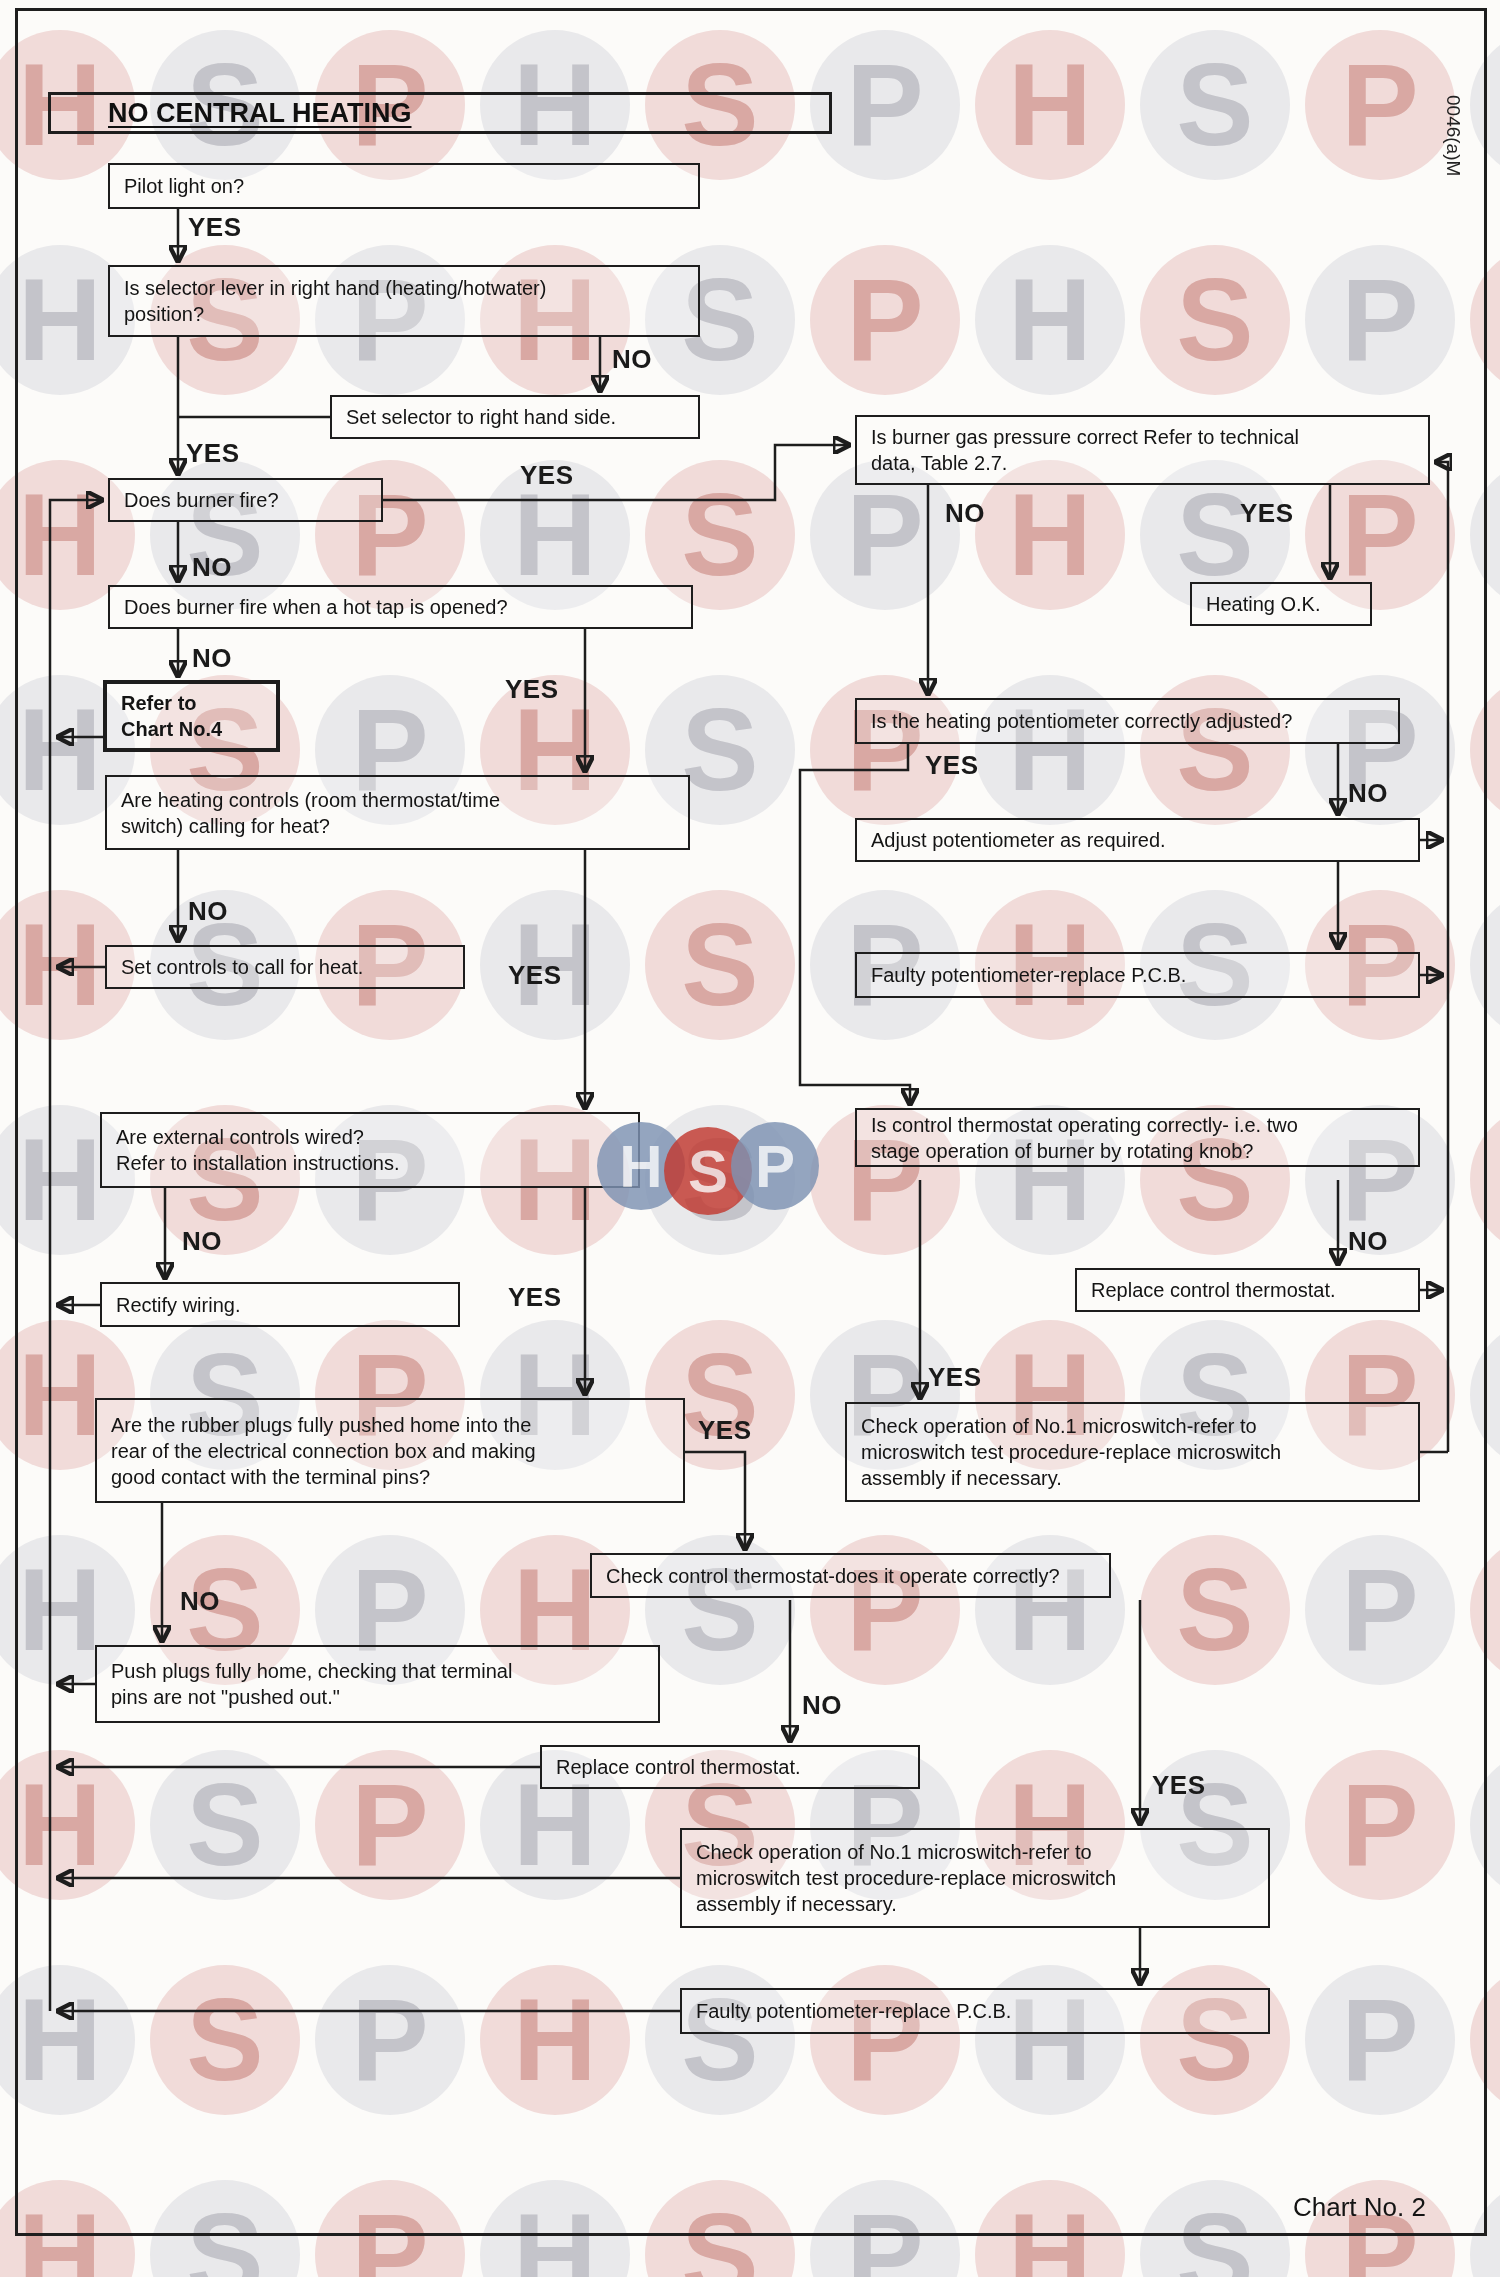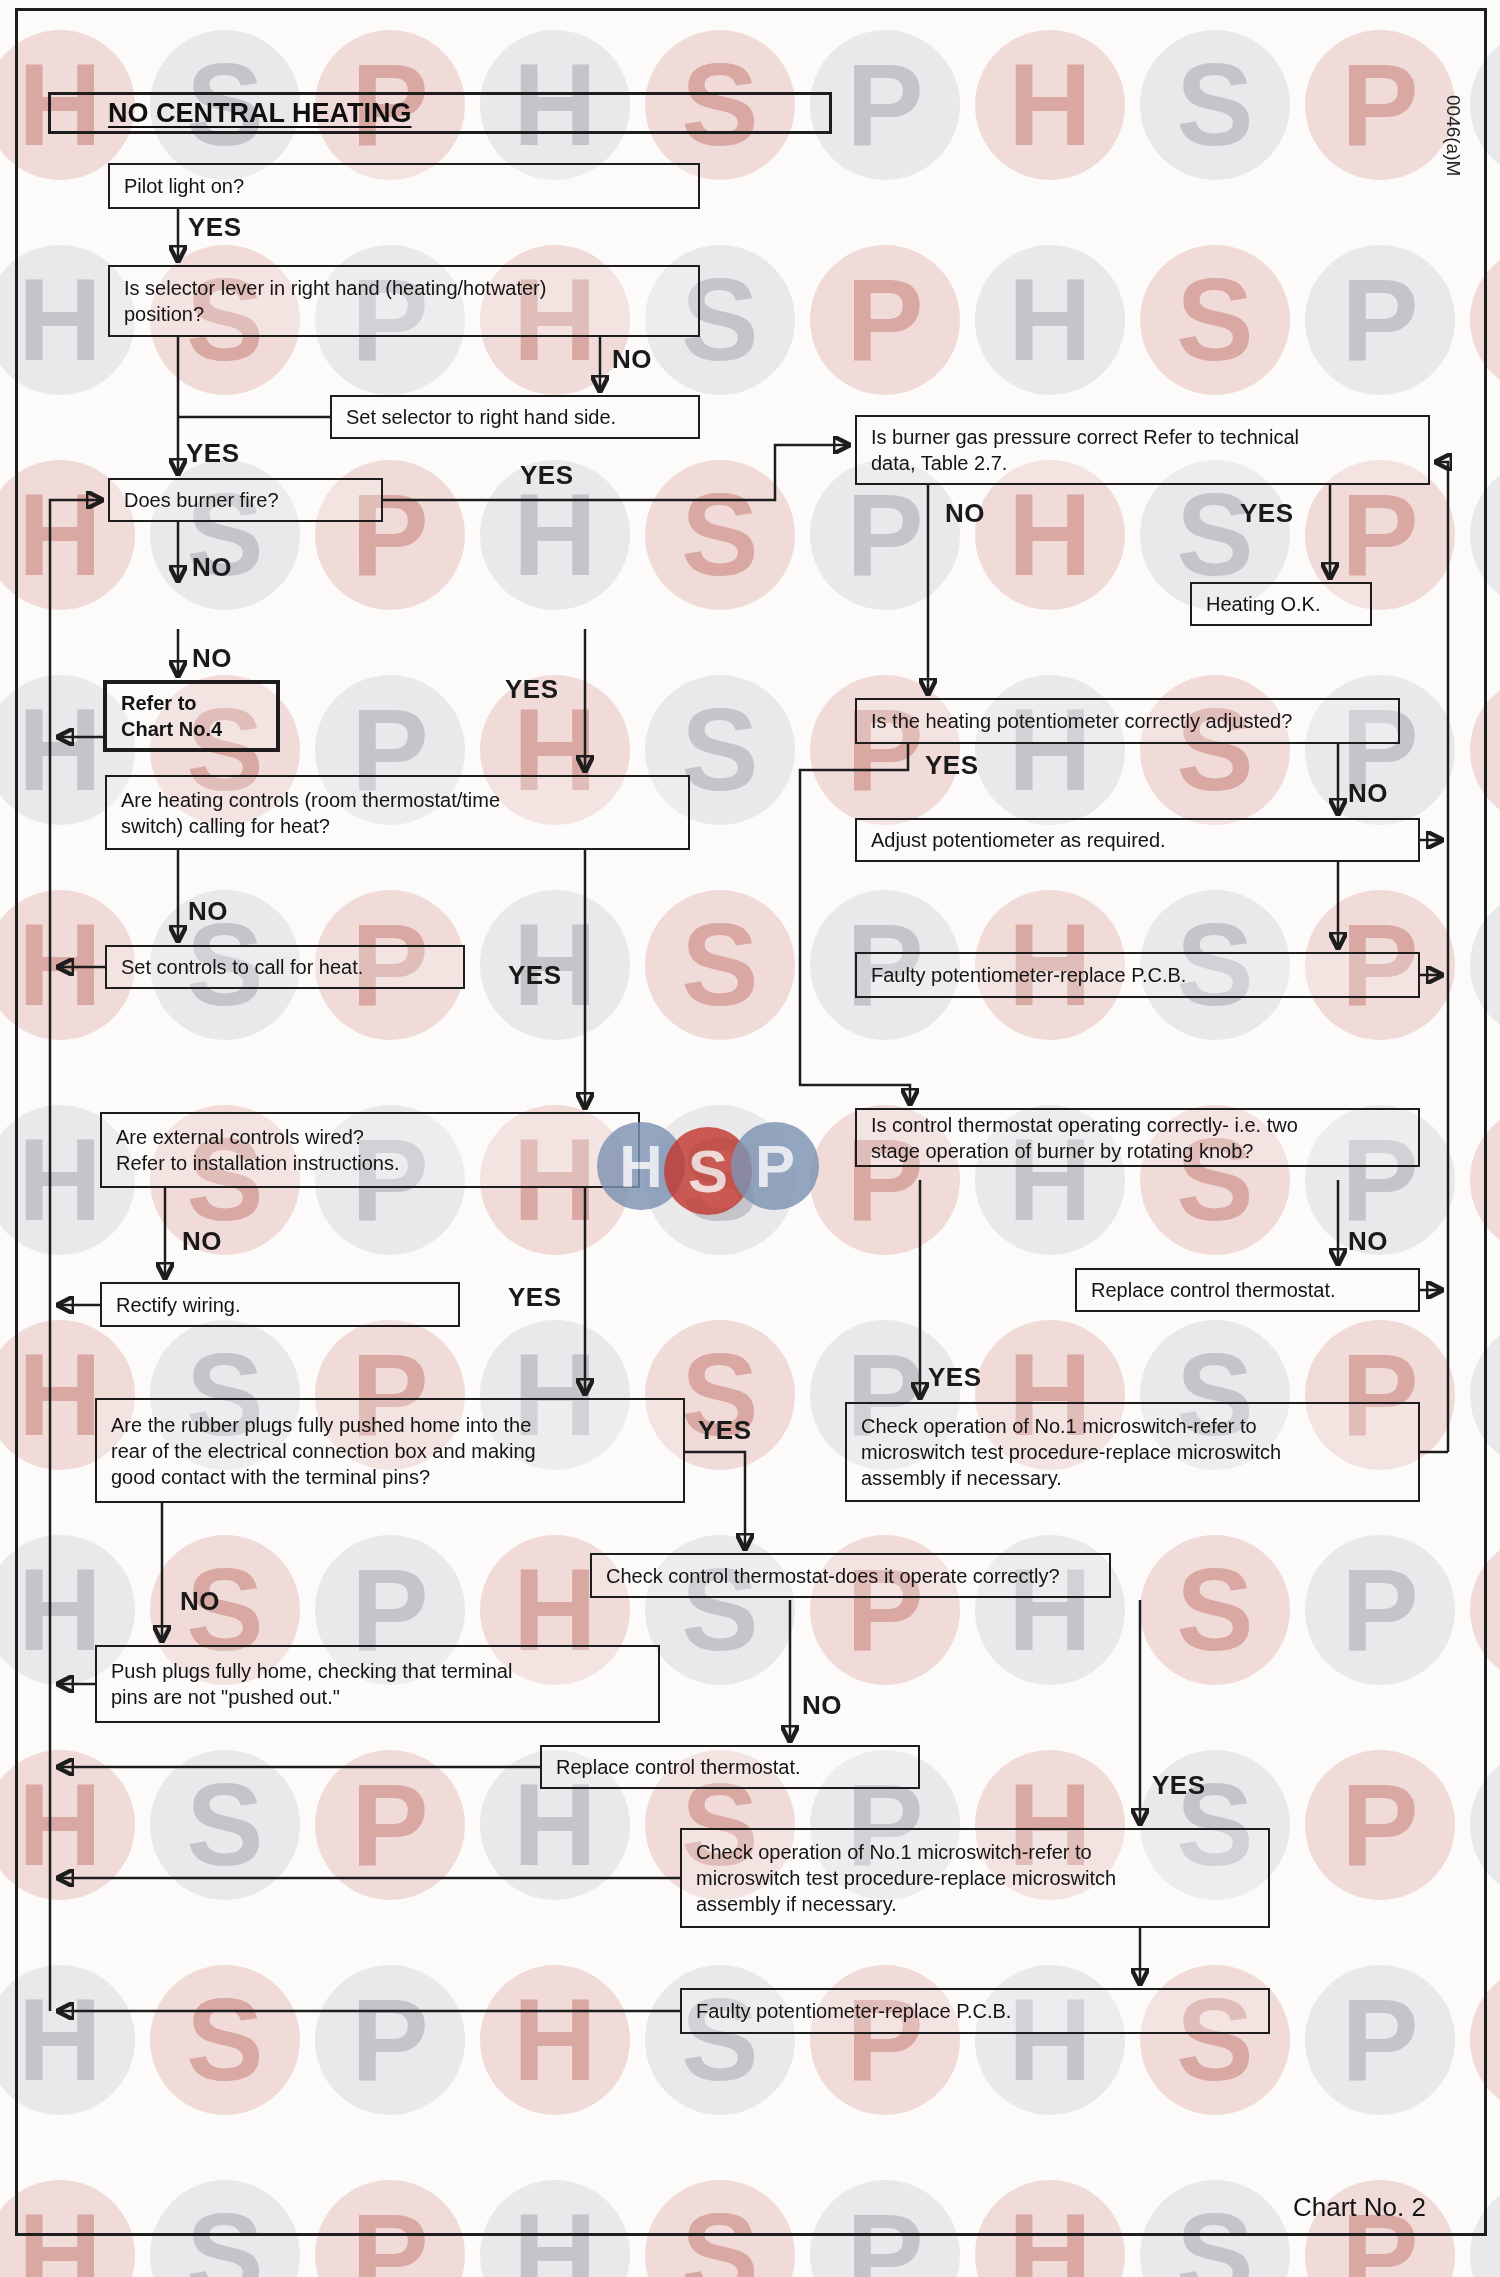--- a/index.html
+++ b/index.html
@@ -218,20 +218,21 @@
     <path d="M920,1180 V1398" marker-end="url(#ah)"></path>
     <path d="M1420,1452 H1448"></path>
     <path d="M1448,1452 V462 H1436" marker-end="url(#ah)"></path>
   </svg>
 
   <div class="node" style="left:108px;top:163px;width:592px;height:46px">Pilot light on?</div>
   <div class="node" style="left:108px;top:265px;width:592px;height:72px">Is selector lever in right hand (heating/hotwater)
 position?</div>
   <div class="node" style="left:330px;top:395px;width:370px;height:44px">Set selector to right hand side.</div>
   <div class="node" style="left:108px;top:478px;width:275px;height:44px">Does burner fire?</div>
+  <div class="node" style="left:108px;top:585px;width:585px;height:44px">Does burner fire when a hot tap is opened?</div>
   <div class="node emph" style="left:103px;top:680px;width:177px;height:72px">Refer to
 Chart No.4</div>
   <div class="node" style="left:105px;top:945px;width:360px;height:44px">Set controls to call for heat.</div>
   <div class="node" style="left:105px;top:775px;width:585px;height:75px">Are heating controls (room thermostat/time
 switch) calling for heat?</div>
   <div class="node" style="left:100px;top:1282px;width:360px;height:45px">Rectify wiring.</div>
   <div class="node" style="left:100px;top:1112px;width:540px;height:76px">Are external controls wired?
 Refer to installation instructions.</div>
   <div class="node" style="left:95px;top:1398px;width:590px;height:105px">Are the rubber plugs fully pushed home into the
 rear of the electrical connection box and making

